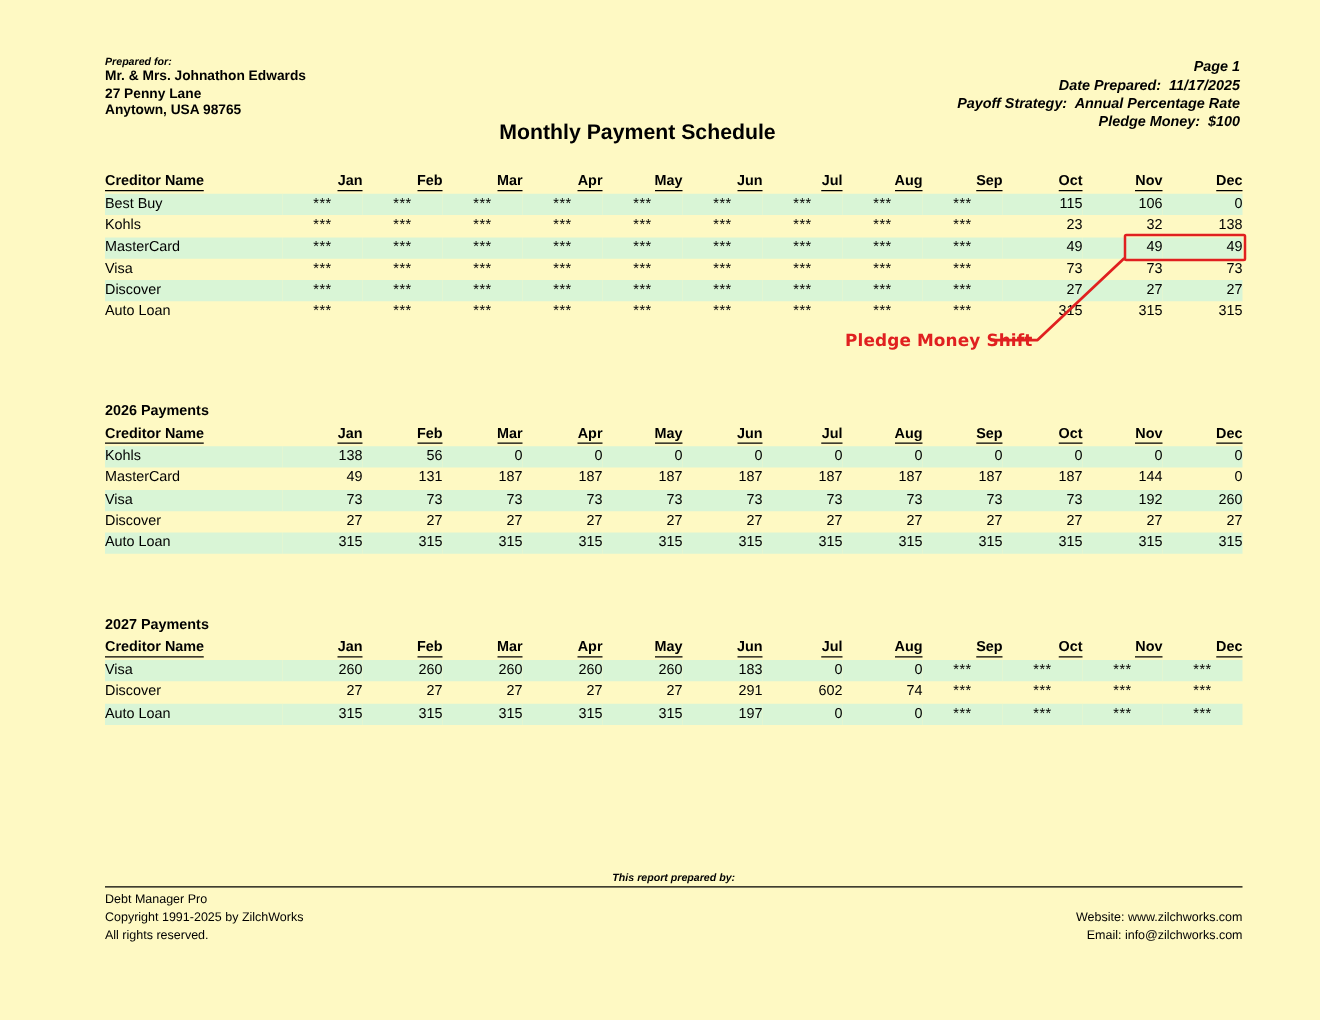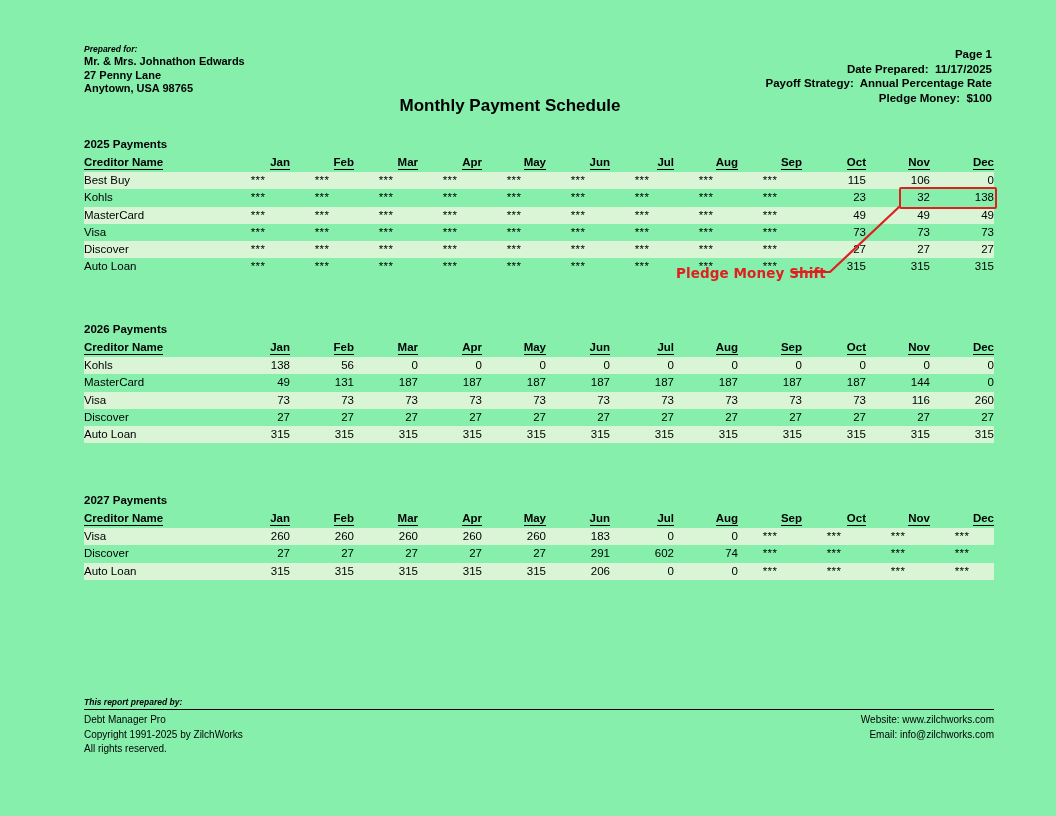--- a/index.html
+++ b/index.html
@@ -10,21 +10,21 @@
   }
   body {
     font-family: "Liberation Sans", sans-serif;
     color: #000000;
     -webkit-font-smoothing: none;
   }
   #page {
     position: relative;
     width: 1056px;
     height: 816px;
-    background: #86efac;
+    background: #fef9c3;
     overflow: hidden;
   }
 
   
   .prepared-for-block {
     position: absolute;
     left: 84px;
     top: 44px;
     width: 380px;
   }
@@ -44,20 +44,21 @@
 
   .report-meta {
     position: absolute;
     right: 64px;
     top: 47px;
     text-align: right;
     font-size: 11.5px;
     font-weight: bold;
     line-height: 14.5px;
     white-space: nowrap;
+    font-style: italic;
   }
   .report-meta .meta-row { display: block; }
   .report-meta .meta-label { font-weight: bold; }
   .report-meta .meta-value { font-weight: bold; }
 
   .report-title {
     position: absolute;
     left: 0;
     top: 96px;
     width: 1020px;
@@ -138,31 +139,32 @@
     position: absolute;
     left: 84px;
     top: 697px;
     width: 910px;
   }
   .footer-label {
     font-size: 8.5px;
     font-style: italic;
     font-weight: bold;
     line-height: 11px;
+    text-align: center;
   }
   .footer-rule {
     border-top: 1.2px solid #000;
     margin-top: 1px;
     margin-bottom: 3px;
     width: 910px;
   }
   .footer-cols {
     display: flex;
     justify-content: space-between;
-    align-items: flex-start;
+    align-items: flex-end;
   }
   .footer-left, .footer-right {
     font-size: 10px;
     line-height: 14.5px;
   }
   .footer-right { text-align: right; }
   .footer-line { display: block; white-space: nowrap; }
 </style>
 </head>
 <body>
@@ -179,21 +181,20 @@
   <div class="report-meta">
     <span class="meta-row">Page 1</span>
     <span class="meta-row"><span class="meta-label">Date Prepared:</span>&nbsp; <span class="meta-value">11/17/2025</span></span>
     <span class="meta-row"><span class="meta-label">Payoff Strategy:</span>&nbsp; <span class="meta-value">Annual Percentage Rate</span></span>
     <span class="meta-row"><span class="meta-label">Pledge Money:</span>&nbsp; <span class="meta-value">$100</span></span>
   </div>
 
   <div class="report-title">Monthly Payment Schedule</div>
 
   <div class="year-block" id="block-0" style="top:137px;">
-      <div class="year-title">2025 Payments</div>
       <table class="sched">
         <colgroup>
           <col style="width: 142px;">
           <col class="m">
           <col class="m">
           <col class="m">
           <col class="m">
           <col class="m">
           <col class="m">
           <col class="m">
@@ -385,21 +386,21 @@
             <td class="cell-val">73</td>
             <td class="cell-val">73</td>
             <td class="cell-val">73</td>
             <td class="cell-val">73</td>
             <td class="cell-val">73</td>
             <td class="cell-val">73</td>
             <td class="cell-val">73</td>
             <td class="cell-val">73</td>
             <td class="cell-val">73</td>
             <td class="cell-val">73</td>
-            <td class="cell-val">116</td>
+            <td class="cell-val">192</td>
             <td class="cell-val">260</td>
           </tr>
           <tr>
             <td class="cell-name">Discover</td>
             <td class="cell-val">27</td>
             <td class="cell-val">27</td>
             <td class="cell-val">27</td>
             <td class="cell-val">27</td>
             <td class="cell-val">27</td>
             <td class="cell-val">27</td>
@@ -494,21 +495,21 @@
             <td class="cell-val stars">***</td>
             <td class="cell-val stars">***</td>
           </tr>
           <tr class="stripe">
             <td class="cell-name">Auto Loan</td>
             <td class="cell-val">315</td>
             <td class="cell-val">315</td>
             <td class="cell-val">315</td>
             <td class="cell-val">315</td>
             <td class="cell-val">315</td>
-            <td class="cell-val">206</td>
+            <td class="cell-val">197</td>
             <td class="cell-val">0</td>
             <td class="cell-val">0</td>
             <td class="cell-val stars">***</td>
             <td class="cell-val stars">***</td>
             <td class="cell-val stars">***</td>
             <td class="cell-val stars">***</td>
           </tr>
         </tbody>
       </table>
     </div>

